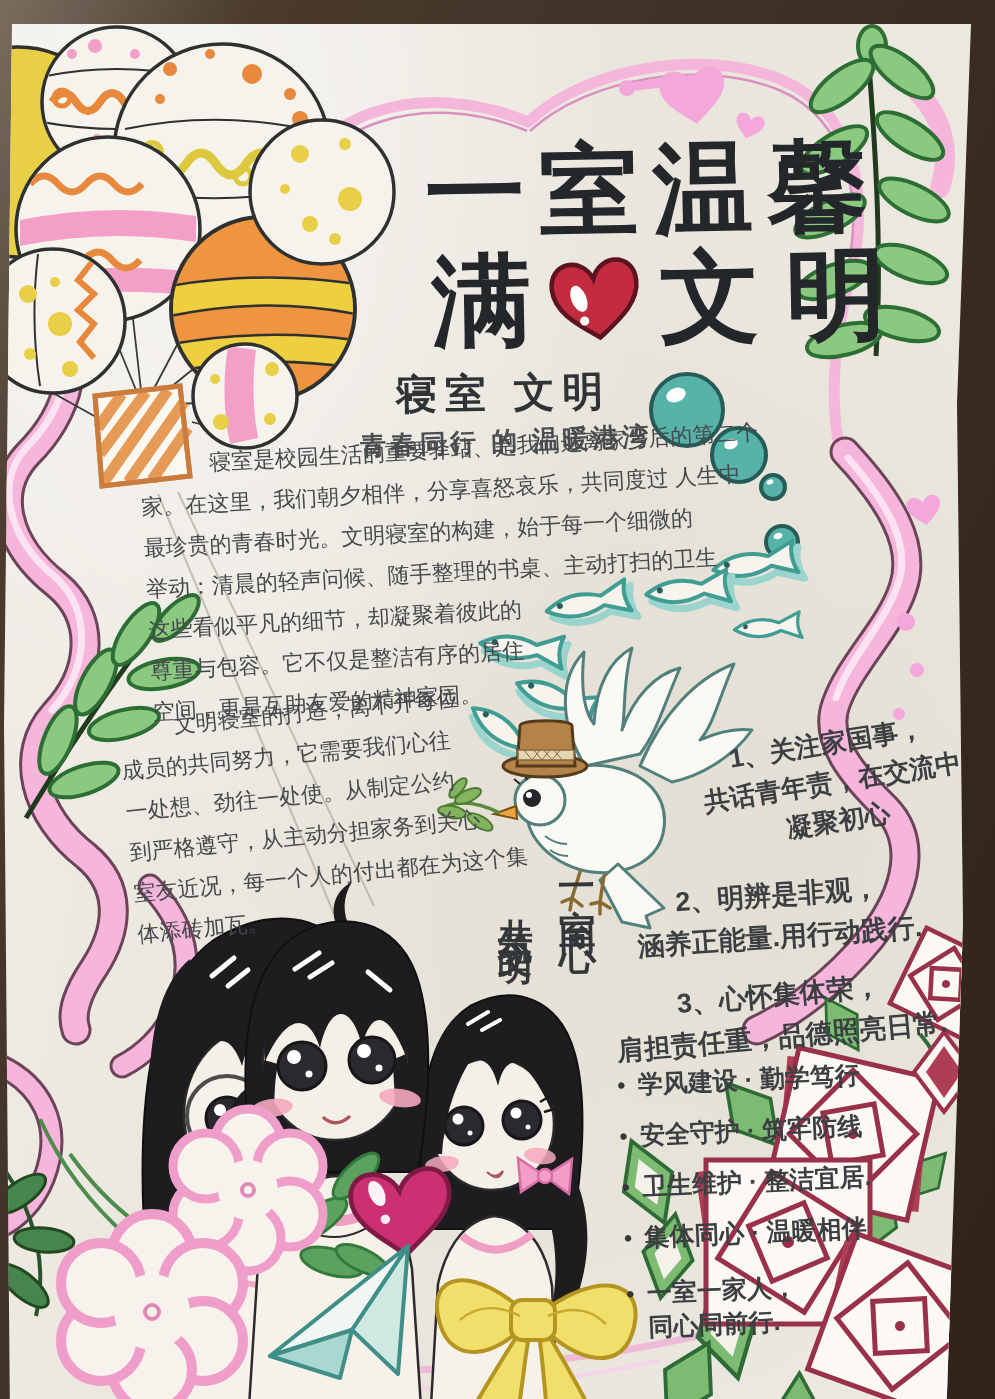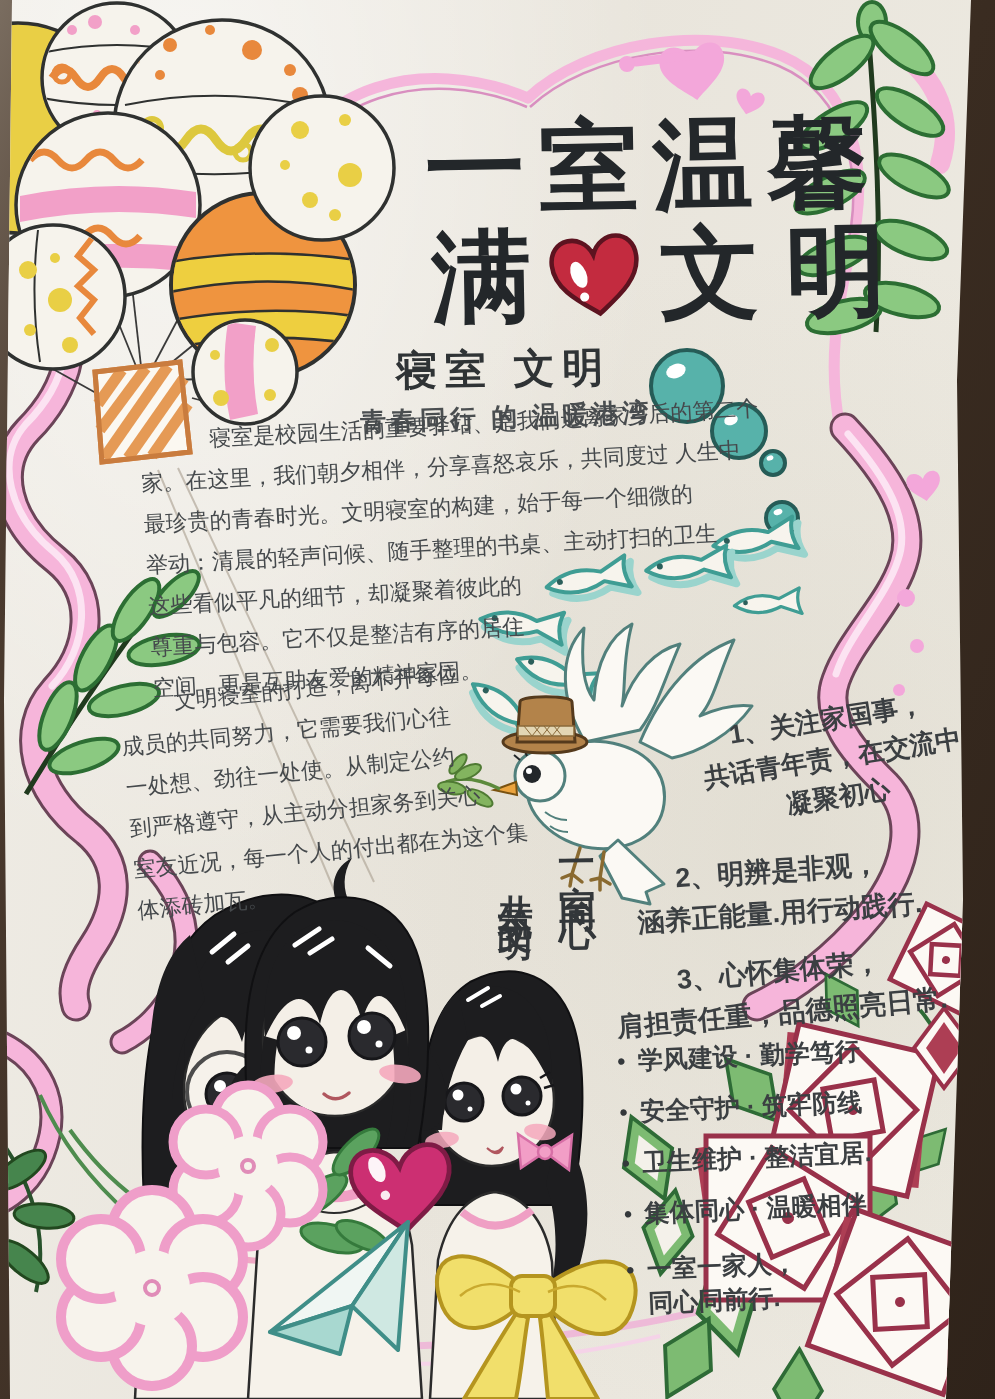--- a/index.html
+++ b/index.html
@@ -9,20 +9,21 @@
     font-family:"Liberation Sans",sans-serif;
   }
   #poster{position:relative;width:995px;height:1399px;}
   .paper{
     position:absolute;inset:0;
     clip-path:polygon(12px 0px,971px 0px,957px 380px,963px 900px,946px 1399px,10px 1399px,4px 700px);
     background:
       radial-gradient(ellipse at 18% 8%,rgba(255,255,255,.55),transparent 42%),
       radial-gradient(ellipse at 80% 60%,rgba(210,205,190,.35),transparent 50%),
       linear-gradient(100deg,#efece5 0%,#e9e5dc 50%,#edeae1 100%);
+    margin-top: 24px;
   }
   svg.art{position:absolute;left:0;top:0;width:995px;height:1399px;}
   .txt{position:absolute;color:#44484b;}
   .title1{left:425px;top:100px;font-size:100px;font-weight:900;letter-spacing:14px;color:#23272a;transform:rotate(-1deg);white-space:nowrap;}
   .title2{left:432px;top:208px;display:flex;align-items:center;gap:18px;color:#23272a;transform:rotate(-1deg);}
   .title2 .ch{font-size:100px;font-weight:900;}
   .title2 .wm{letter-spacing:26px;white-space:nowrap;}
   .heading{left:396px;top:342px;font-size:41px;font-weight:800;letter-spacing:8px;color:#2f3335;transform:rotate(-1deg);white-space:nowrap;}
   .subtitle{left:360px;top:400px;font-size:26px;letter-spacing:4px;transform:rotate(-2deg);white-space:nowrap;font-weight:600;color:#4a4e50;}
   .para{position:absolute;font-size:22px;line-height:41px;white-space:nowrap;color:#45494c;font-weight:500;}

